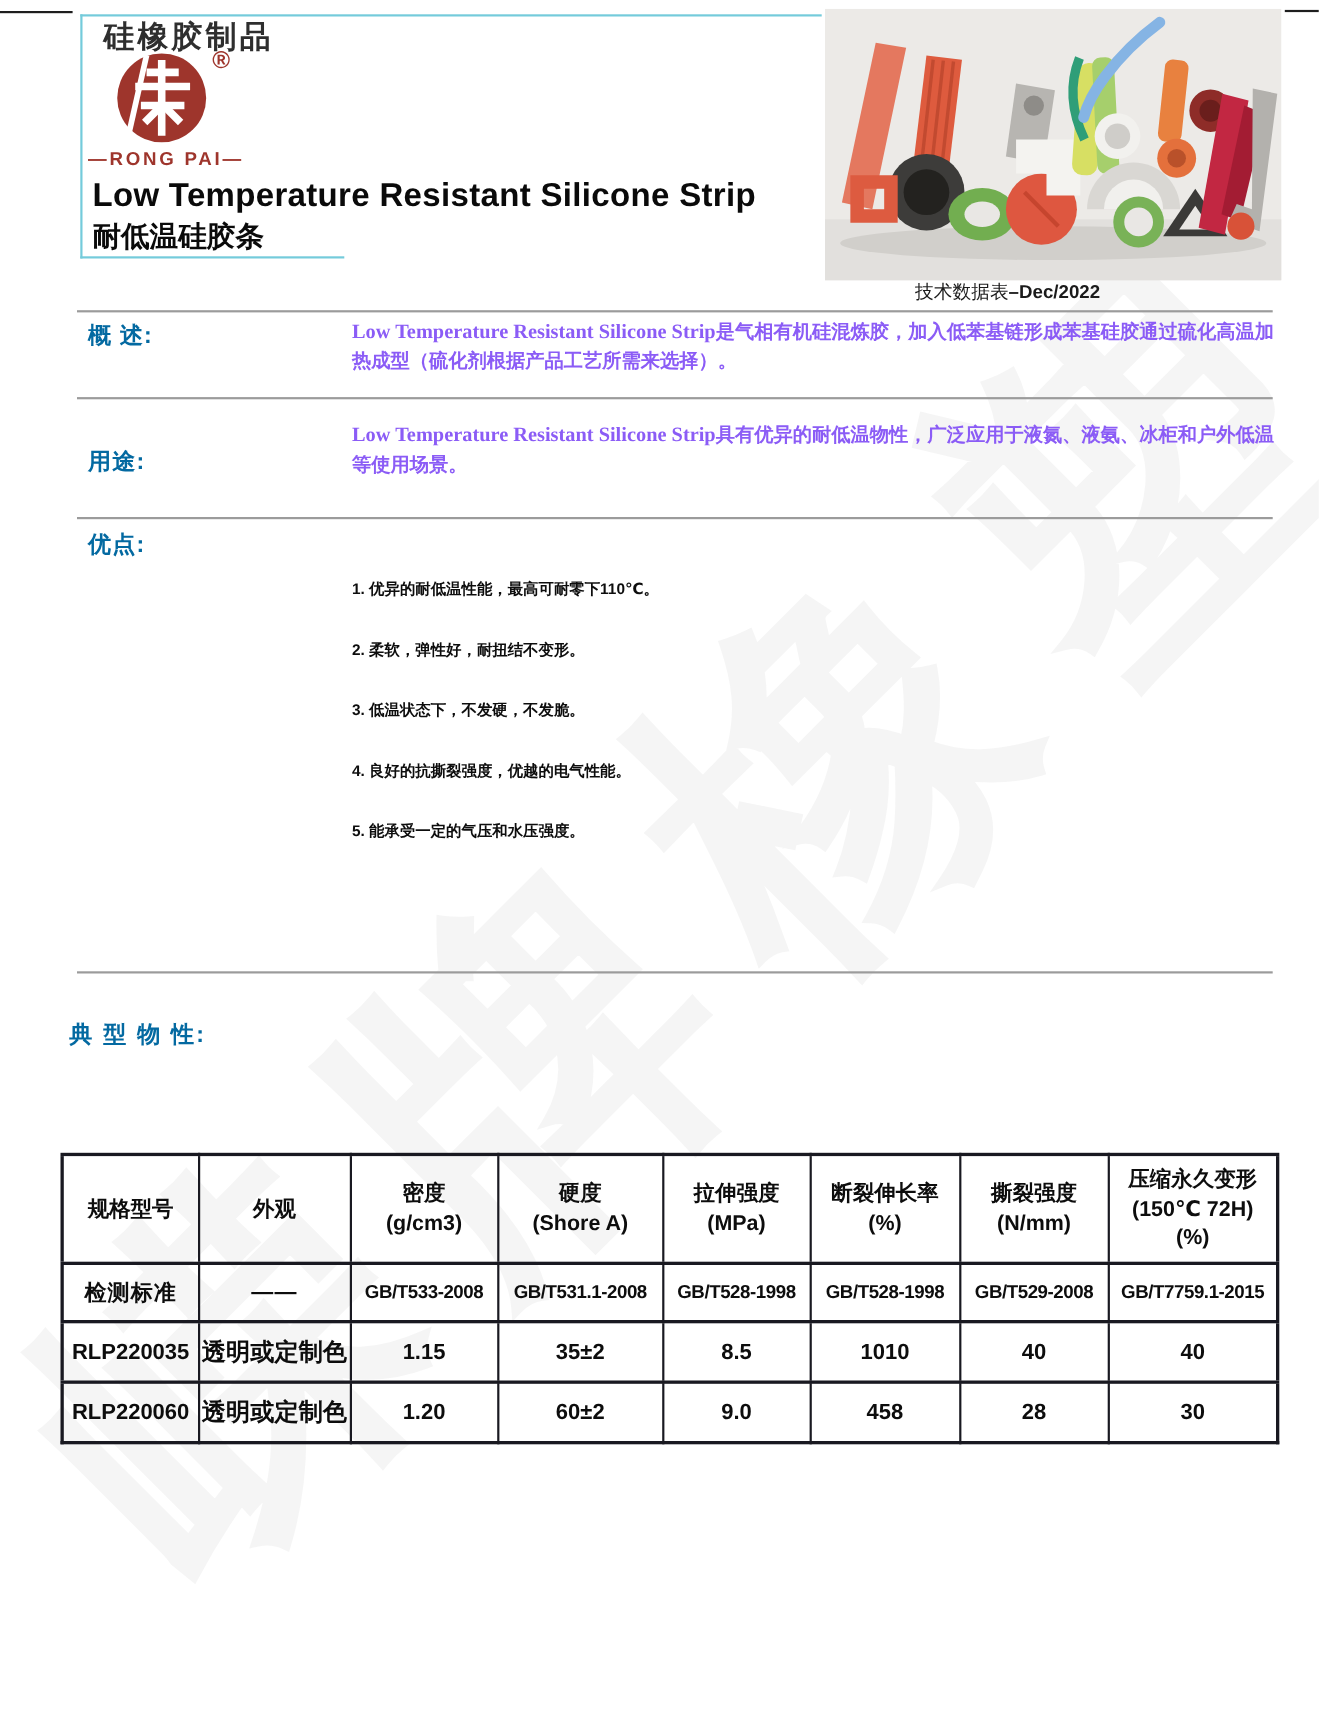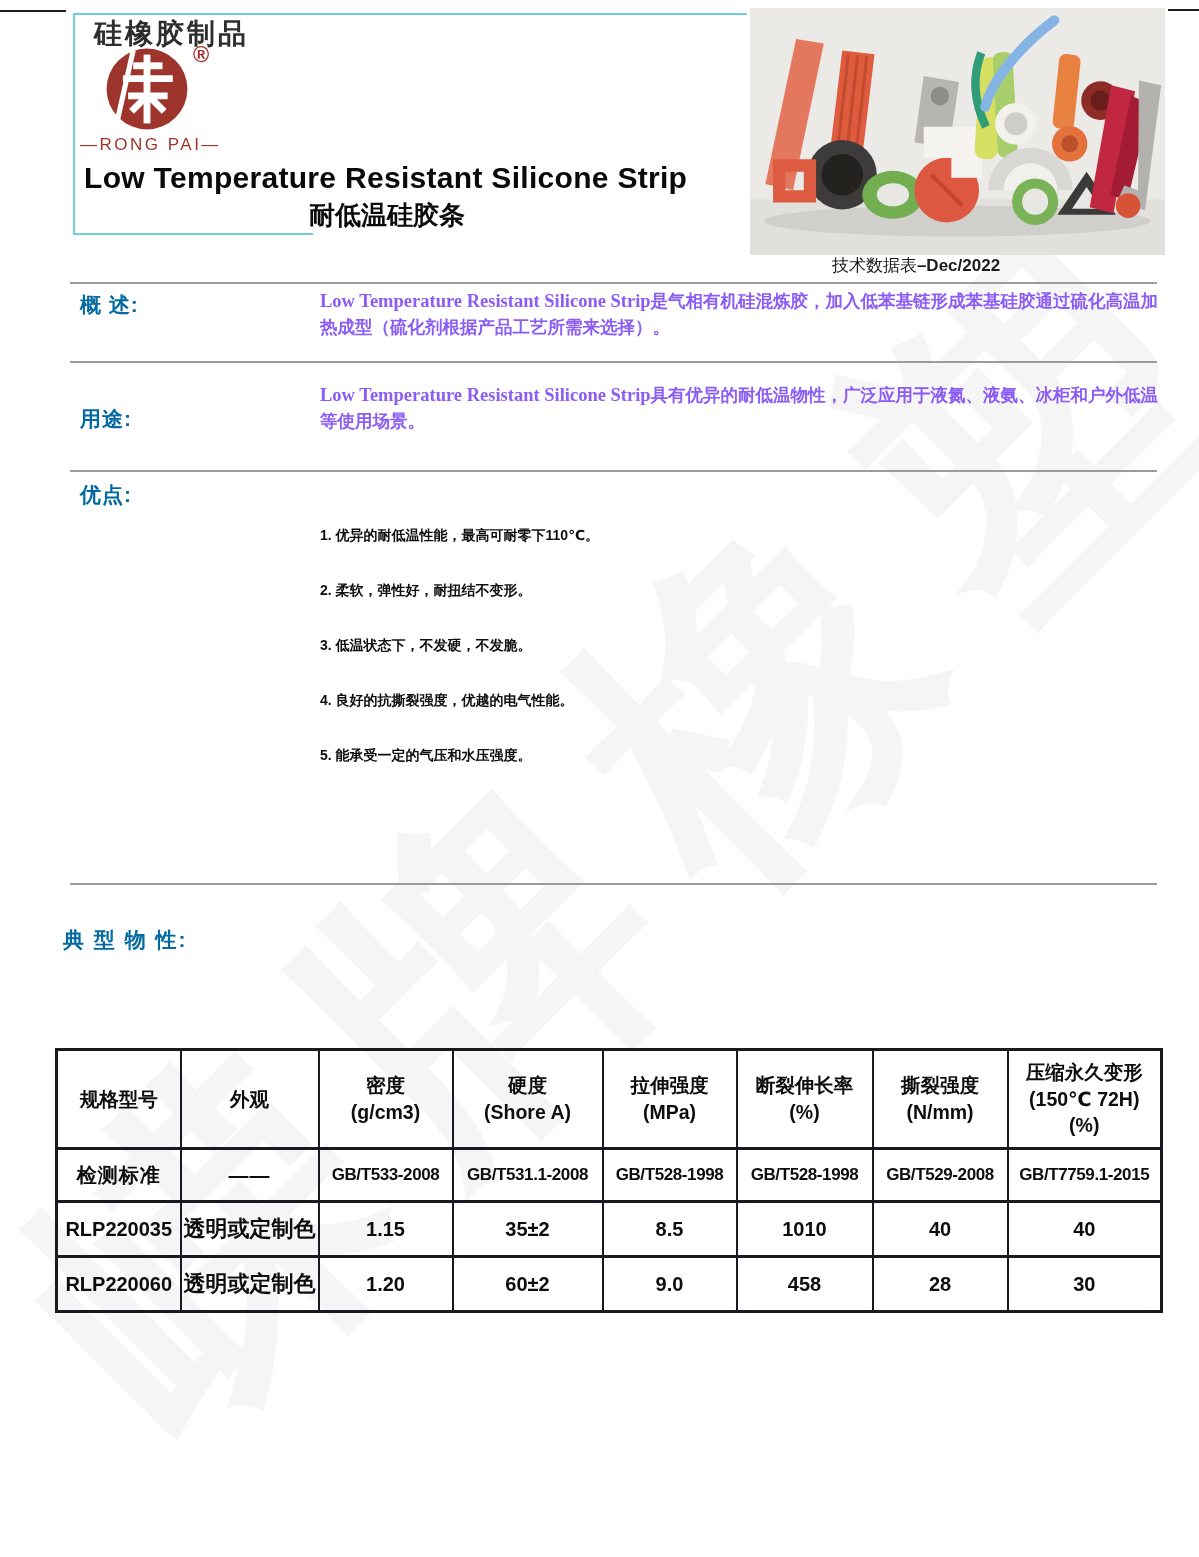--- a/index.html
+++ b/index.html
@@ -24,25 +24,25 @@
   .accent-top    { left:73px; top:13px; width:674px; height:2px; }
   .accent-left   { left:73px; top:13px; width:2px; height:222px; }
   .accent-bottom { left:73px; top:233px; width:240px; height:2px; }
   
   .brand-caption { position:absolute; left:94px; top:15px; font-size:28px;
     font-weight:700; letter-spacing:3px; color:#2e2e2e; z-index:2; }
   .logo-wrap { position:absolute; left:104px; top:46px; width:86px; height:86px; z-index:2; }
   .reg-mark { position:absolute; left:193px; top:42px; font-size:22px;
     font-weight:700; color:#9e352c; z-index:2; }
   .brand-roman { position:absolute; left:80px; top:135px; font-size:17px;
-    font-weight:400; letter-spacing:2.5px; color:#9e352c; z-index:2; }
+    font-weight:700; letter-spacing:2.5px; color:#9e352c; z-index:2; }
   .title-en { position:absolute; left:84px; top:161px; font-size:30px;
     font-weight:700; letter-spacing:0.3px; color:#0a0a0a; z-index:2; white-space:nowrap; }
   .title-zh { position:absolute; left:84px; top:198px; width:606px;
-    text-align:center; font-size:26px; font-weight:700; color:#0a0a0a; z-index:2; }
+    text-align:left; font-size:26px; font-weight:700; color:#0a0a0a; z-index:2; }
   .photo-box { position:absolute; left:750px; top:8px; width:415px; height:247px; z-index:2; }
   .photo-box svg { display:block; width:100%; height:100%; }
   .doc-label { position:absolute; left:716px; top:254px; width:400px;
     text-align:center; font-size:17px; color:#1b1b1b; z-index:2; white-space:nowrap; }
   .doc-label .pfx { font-weight:500; }
   .doc-label .date { font-weight:700; }
   
   .hr { position:absolute; left:70px; width:1087px; height:2px; background:#9b9b9b; z-index:1; }
   .hr1 { top:282px; } .hr2 { top:361px; } .hr3 { top:470px; } .hr4 { top:883px; }
   

